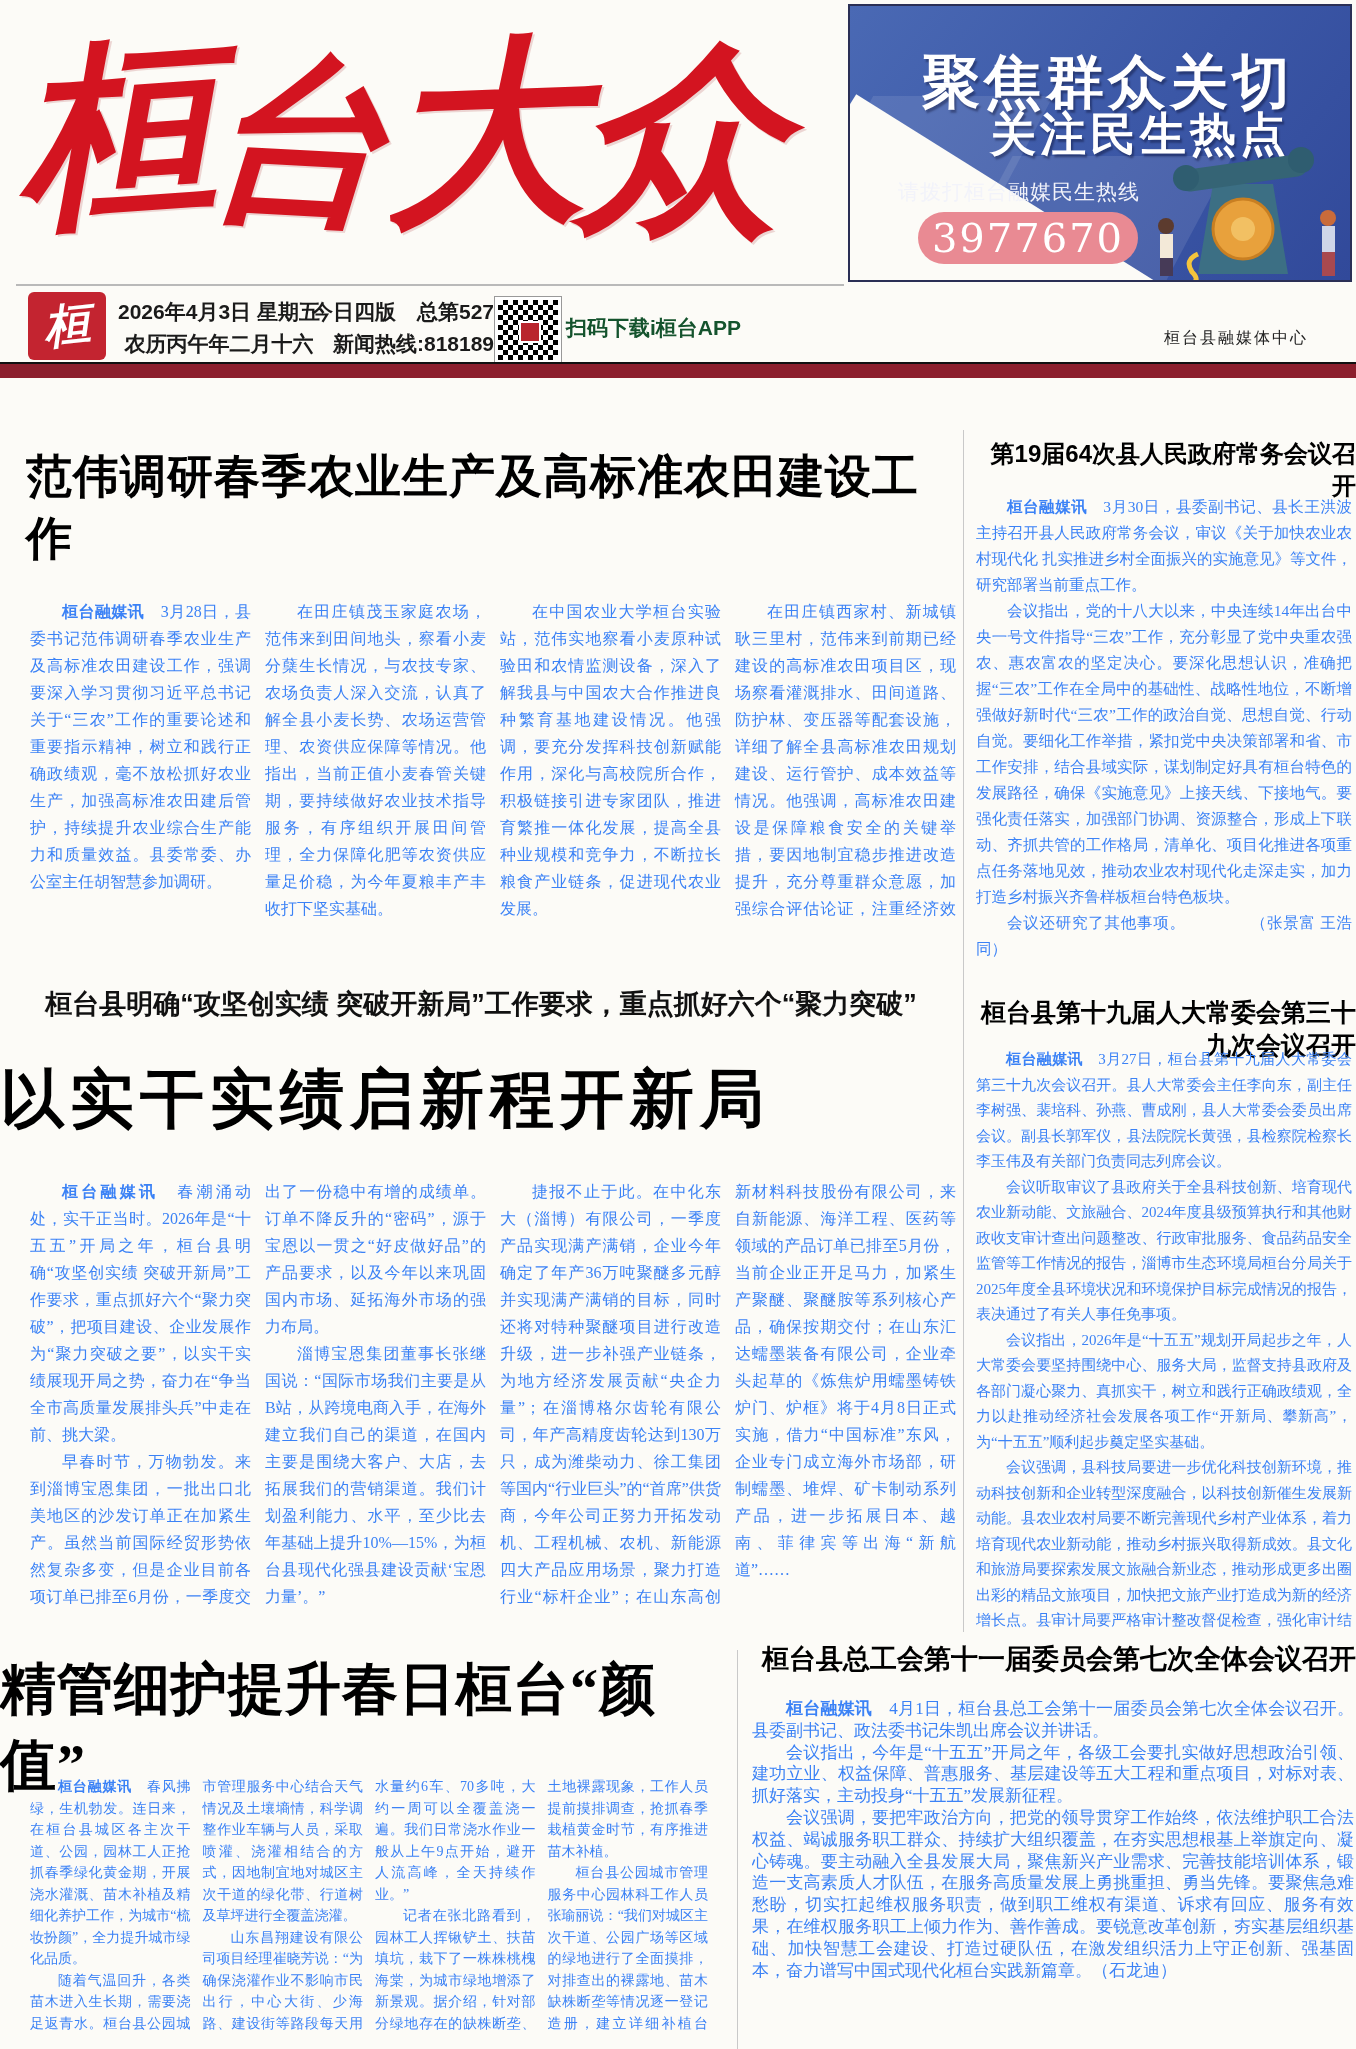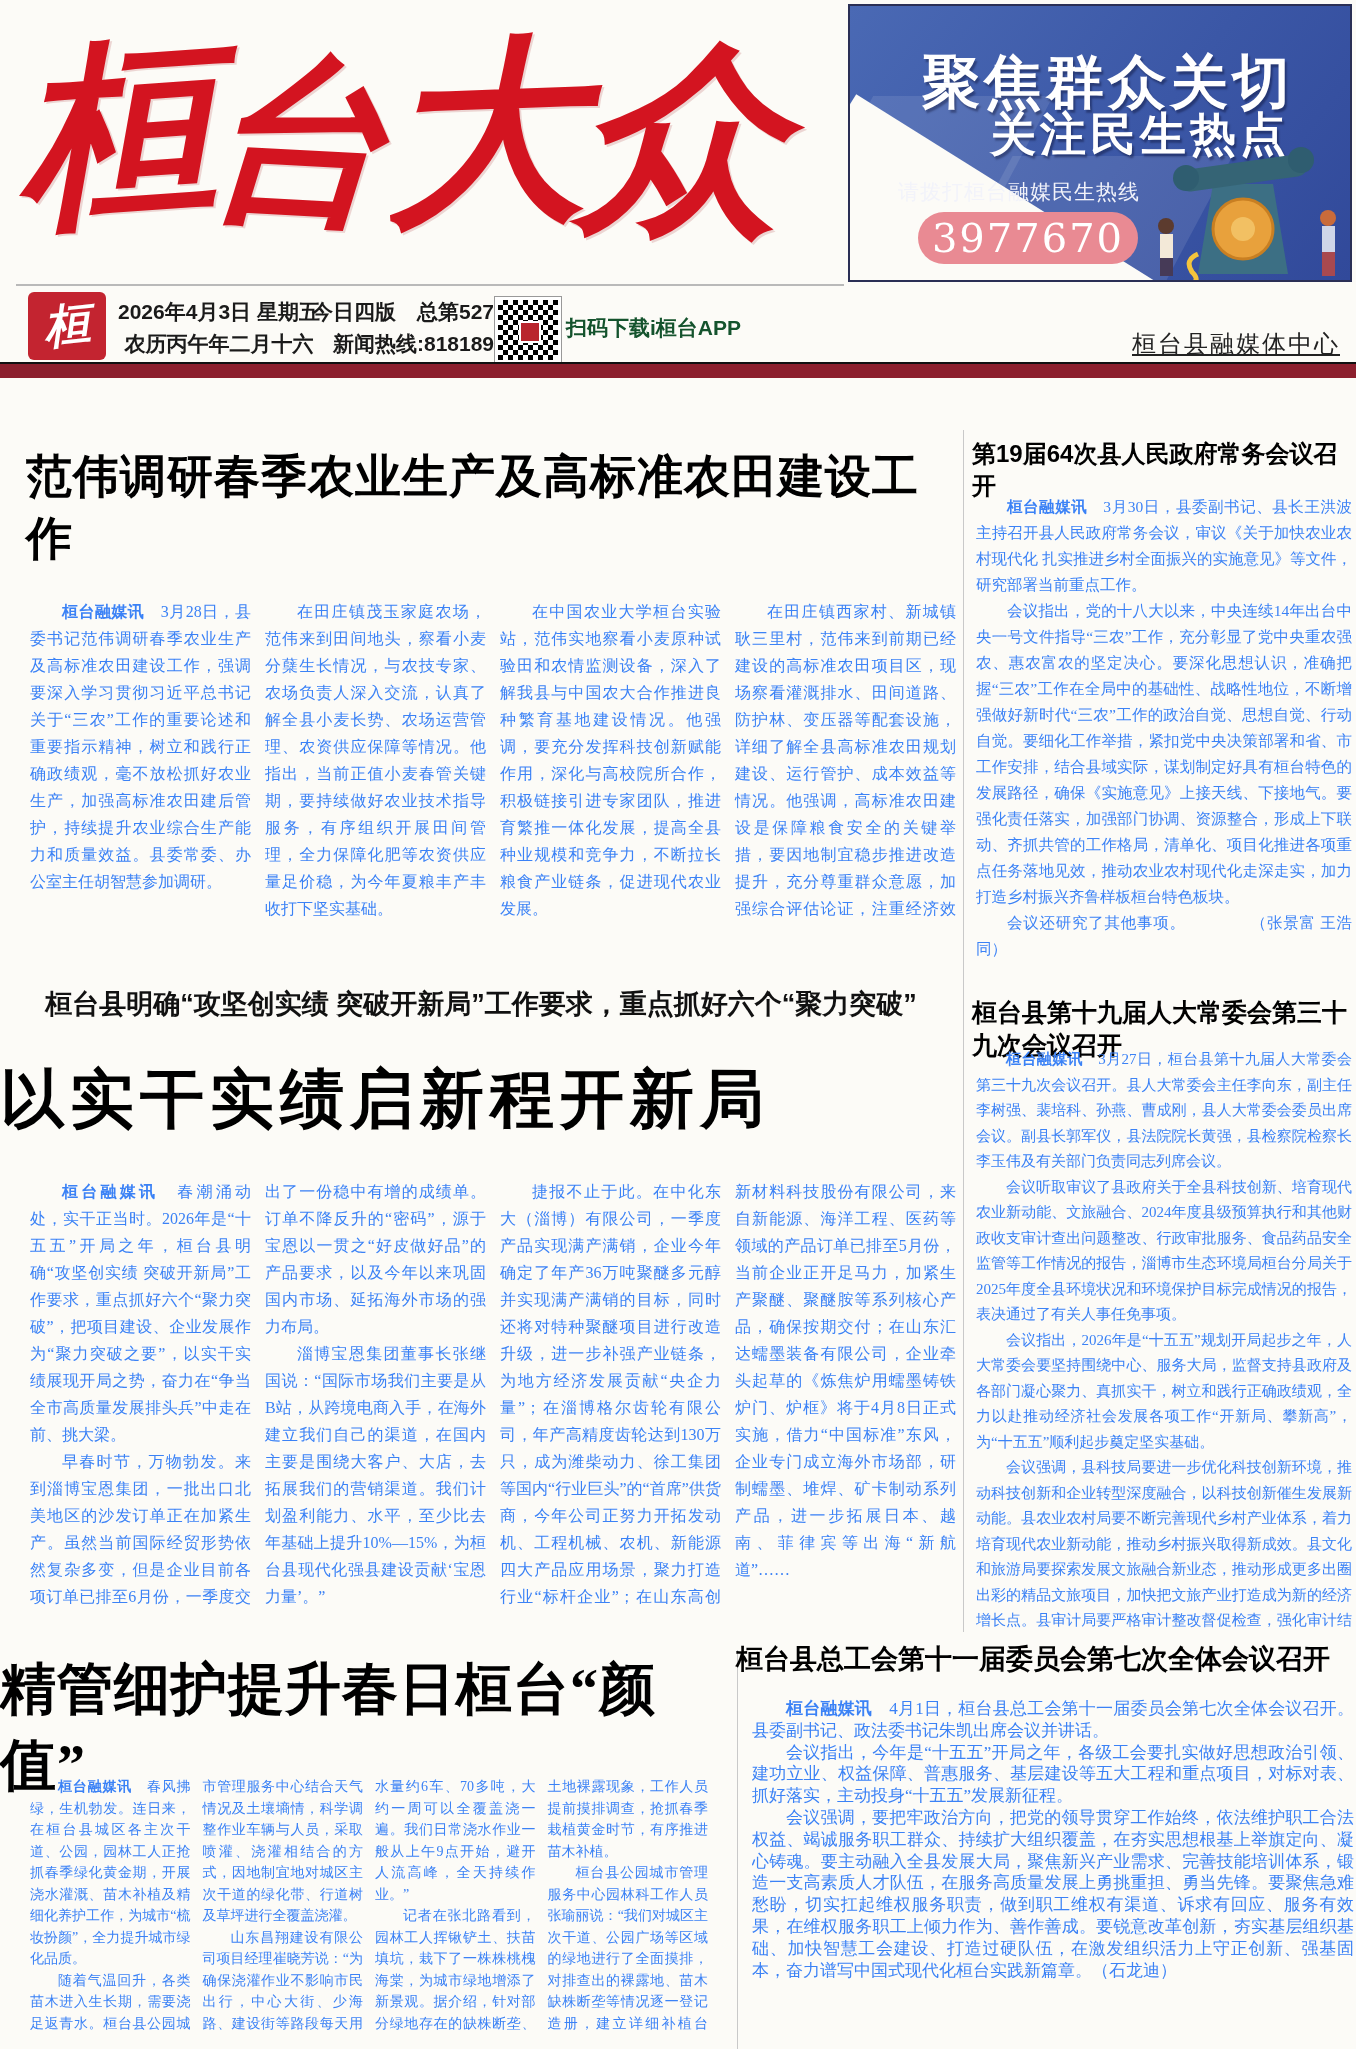--- a/index.html
+++ b/index.html
@@ -28,21 +28,21 @@
          font-weight:900;font-size:58px;color:#fff;letter-spacing:4px;text-shadow:2px 3px 2px rgba(0,0,30,.35);}
   .ad-l2{position:absolute;left:140px;top:98px;font-family:"Liberation Sans",sans-serif;
          font-weight:900;font-size:46px;color:#fff;letter-spacing:4px;text-shadow:2px 3px 2px rgba(0,0,30,.35);}
   .ad-l3{position:absolute;left:48px;top:172px;font-family:"Liberation Sans",sans-serif;
          font-size:21px;color:#f2f3fa;letter-spacing:1px;}
   .ad-pill{position:absolute;left:68px;top:206px;width:220px;height:52px;background:#e98a93;
          border-radius:30px;color:#fff;font-family:"DejaVu Serif",serif;font-size:40px;
          display:flex;align-items:center;justify-content:center;letter-spacing:2px;}
   .ad-phone{position:absolute;right:2px;bottom:-4px;}
   .media-center{position:absolute;left:1120px;top:328px;width:232px;text-align:center;
-         font-size:24px;color:#222;letter-spacing:2px;text-decoration:underline;}
+         font-size:16px;color:#222;letter-spacing:2px;}
   
   .logo-sq{position:absolute;left:28px;top:292px;width:78px;height:68px;background:#c32430;
         border-radius:6px;display:flex;align-items:center;justify-content:center;overflow:hidden;}
   .logo-sq span{color:#fff;font-size:46px;font-style:italic;font-weight:900;transform:rotate(-6deg);}
   .ib{position:absolute;font-family:"Liberation Sans",sans-serif;font-weight:700;color:#1a1a1a;
       font-size:21px;line-height:32px;text-align:center;white-space:nowrap;}
   .ib-date{left:118px;top:296px;}
   .ib-ed{left:312px;top:296px;}
   .qr{position:absolute;left:495px;top:297px;width:60px;height:60px;border:3px solid #fff;
       background:conic-gradient(#000 25%,#fff 0 50%,#000 0 75%,#fff 0) 0 0/10px 10px;outline:1px solid #999;}
@@ -53,21 +53,21 @@
   
   .vrule{position:absolute;background:#c9c9c9;width:1px;}
   
   .headline-serif{position:absolute;font-weight:900;color:#000;
       font-family:"Liberation Serif",serif;}
   .hl-main{left:26px;top:446px;width:930px;font-size:46px;letter-spacing:1px;}
   .kicker{position:absolute;left:0;top:986px;width:962px;text-align:center;
       font-family:"Liberation Sans",sans-serif;font-weight:600;font-size:27px;color:#111;}
   .hl-mid{left:0;top:1056px;width:962px;font-size:64px;letter-spacing:6px;}
   .hl-green{left:0;top:1652px;width:736px;font-size:56px;letter-spacing:1px;}
-  .hl-sans{position:absolute;text-align:left;font-family:"Liberation Sans",sans-serif;
+  .hl-sans{position:absolute;text-align:right;font-family:"Liberation Sans",sans-serif;
       font-weight:900;color:#000;}
   .hl-gov{left:972px;top:438px;width:384px;font-size:24px;}
   .hl-npc{left:972px;top:996px;width:384px;font-size:25px;}
   .hl-union{left:736px;top:1641px;width:620px;font-size:27px;}
   .body-cols{position:absolute;text-align:justify;color:#3b82f6;overflow:hidden;}
   .body-cols p{margin:0;text-indent:2em;}
   .body-cols p b{font-family:"Liberation Sans",sans-serif;}
   .cols4{column-count:4;column-gap:14px;}
   .mainbody{left:30px;top:598px;width:926px;height:332px;font-size:16px;line-height:27px;}
   .midbody{left:30px;top:1178px;width:926px;height:456px;font-size:16px;line-height:27px;}

